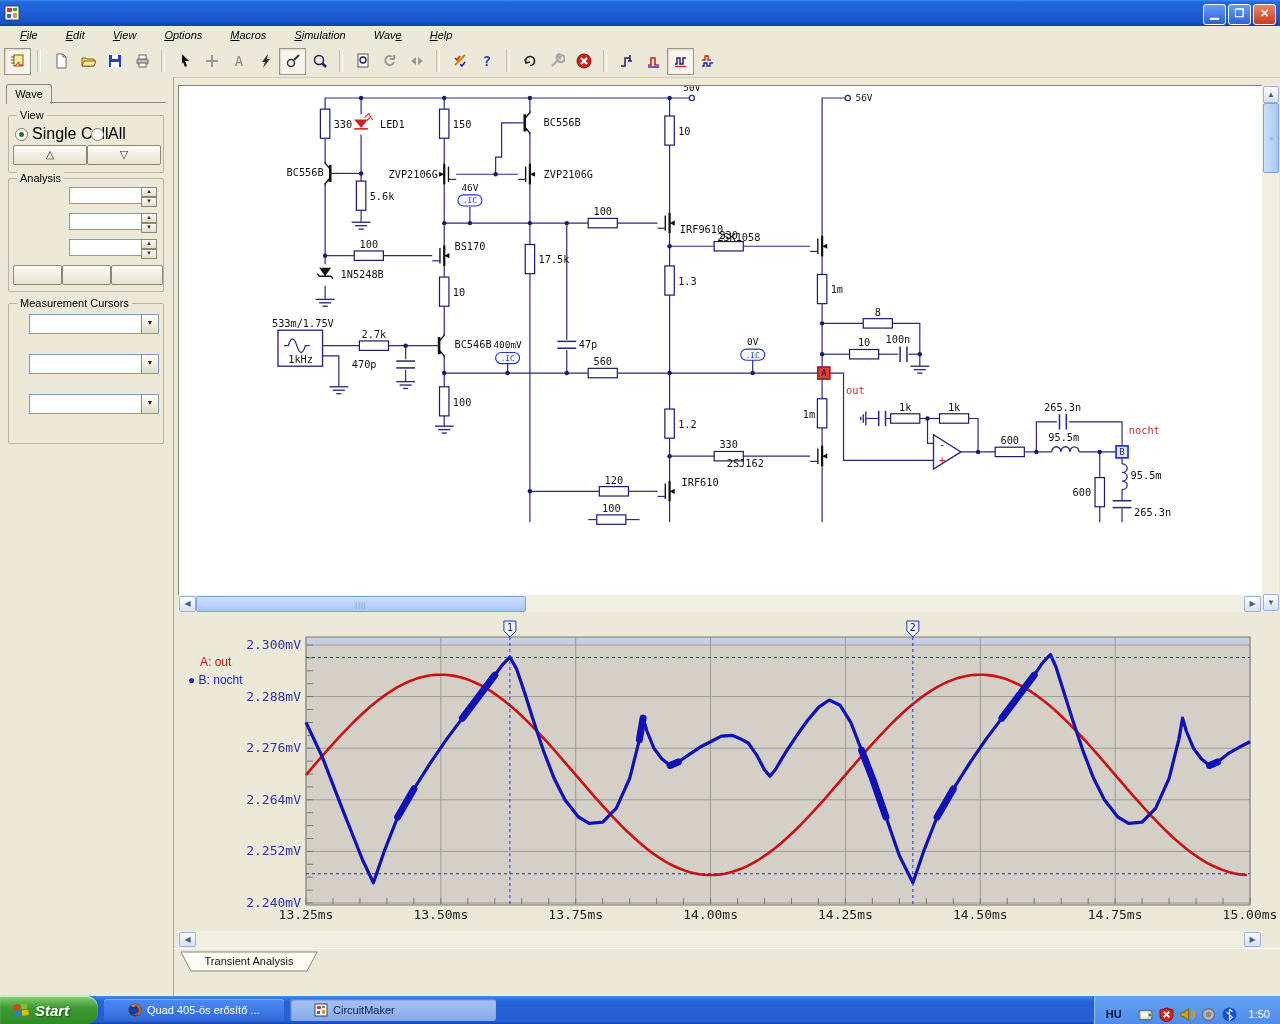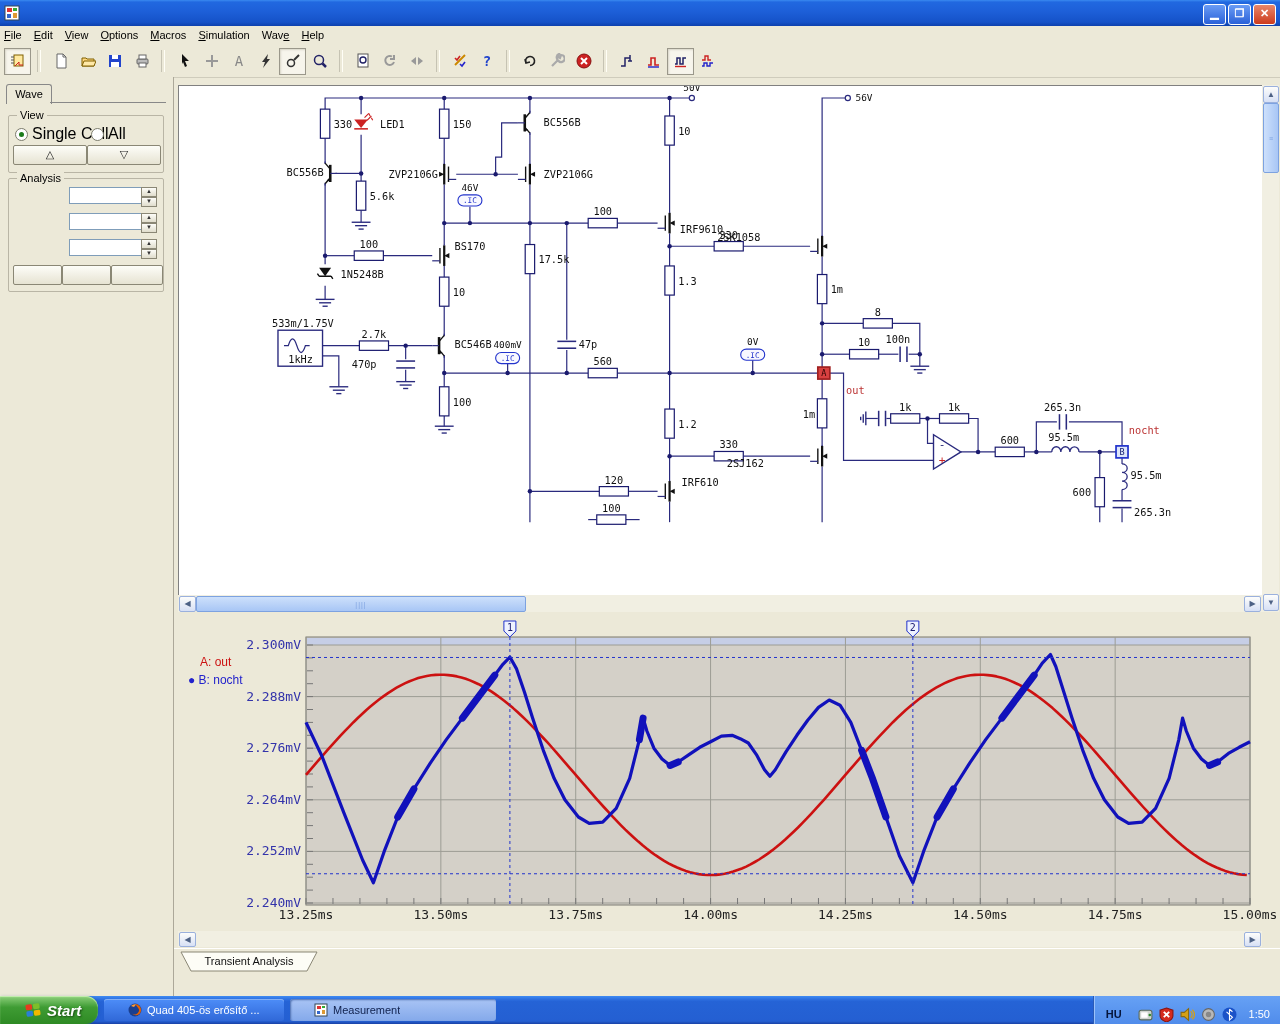--- a/index.html
+++ b/index.html
@@ -11,21 +11,21 @@
     display:flex;align-items:center;color:#fff;font-weight:bold;font-size:13px;}
   #titlebar .ticon{width:16px;height:16px;margin:0 5px 0 4px;}
   .winbtns{position:absolute;right:4px;top:4px;display:flex;gap:2px;}
   .winbtn{width:21px;height:19px;border:1px solid #fff;border-radius:3px;color:#fff;
     font-size:11px;line-height:17px;text-align:center;
     background:linear-gradient(180deg,#6a9cf5,#2a61d8);}
   .winbtn.close{background:linear-gradient(180deg,#e8876a,#cc3b1d);}
   
   #menubar{left:0;top:26px;width:1280px;height:19px;background:#ece9d8;display:flex;
     font-size:11px;border-bottom:1px solid #d8d4c4;}
-  .menuitem{padding:3px 8px 2px 4px;color:#000;}
+  .menuitem{padding:3px 8px 2px 20px;color:#000;font-style:italic;}
   .menuitem u{text-decoration:underline;}
   
   #toolbar{left:0;top:45px;width:1280px;height:32px;background:#ece9d8;display:flex;align-items:center;
     border-bottom:1px solid #cfccbc;}
   .tbgroup{display:flex;align-items:center;padding:0 4px;}
   .tbsep{width:2px;height:22px;border-left:1px solid #c6c3b3;border-right:1px solid #fffef6;margin:0 2px;}
   .tbbtn{width:25px;height:25px;display:flex;align-items:center;justify-content:center;border:1px solid transparent;}
   .tbbtn.pressed{border:1px solid #9a978a;background:#f7f5ec;box-shadow:inset 1px 1px 2px #d8d5c8;}
   
   #sidebar{left:0;top:77px;width:173px;height:919px;background:#ece9d8;border-right:1px solid #aca899;}
@@ -58,21 +58,21 @@
   .sbarrow{position:absolute;background:linear-gradient(180deg,#fdfdfb,#d7e0f5);border:1px solid #9ab0dd;border-radius:2px;
     color:#4d6185;font-size:8px;text-align:center;line-height:14px;}
   .sbthumb{position:absolute;background:linear-gradient(90deg,#cde0fb,#a8c6f5);border:1px solid #7da2e0;border-radius:2px;}
   .sbthumbh{background:linear-gradient(180deg,#cde0fb,#a8c6f5);}
   .grip{position:absolute;left:50%;top:50%;transform:translate(-50%,-50%);color:#7da2e0;font-size:7px;letter-spacing:1px;}
   
   #tabstrip{left:174px;top:948px;width:1106px;height:28px;background:#ece9d8;border-top:1px solid #fff;}
   
   #taskbar{left:0;top:996px;width:1280px;height:28px;
     background:linear-gradient(180deg,#3f8cf3 0%,#2d6fe0 12%,#2563d6 20%,#245fd2 90%,#1941a5 100%);display:flex;align-items:center;}
-  #startbtn{height:28px;width:98px;border-radius:0 12px 12px 0;display:flex;align-items:center;gap:5px;padding-left:24px;box-sizing:border-box;
+  #startbtn{height:28px;width:98px;border-radius:0 12px 12px 0;display:flex;align-items:center;gap:5px;padding-left:12px;box-sizing:border-box;
     background:linear-gradient(180deg,#8ed17c,#3f9c34 40%,#2e8a24);box-shadow:inset 0 1px 1px #c6f0b2,1px 0 3px #1434702e;
     color:#fff;font-style:italic;font-weight:bold;font-size:15px;text-shadow:1px 1px 2px #1a4d12;}
   .taskbtn{height:22px;margin-left:6px;border-radius:3px;display:flex;align-items:center;gap:5px;padding:0 24px;
     background:linear-gradient(180deg,#4d8df8,#3068d8);box-shadow:inset 0 1px 0 #85b0f5;color:#fff;font-size:11px;}
   .taskbtn.active{background:linear-gradient(180deg,#a9c4f5,#84a9ea);box-shadow:inset 1px 1px 2px #4d6fb0;color:#10214d;}
   #tray{position:absolute;right:0;top:0;height:36px;display:flex;align-items:center;gap:6px;padding:0 10px 0 12px;
     background:linear-gradient(180deg,#66a1f5,#4a86e8);border-left:1px solid #2a5bb8;box-shadow:inset 1px 0 0 #9cc2fa;}
   #tray .lang{color:#06163d;font-size:11px;font-weight:bold;margin-right:10px;}
   #tray .clock{color:#fff;font-size:11px;margin-left:6px;}
   svg text{font-family:"DejaVu Sans Mono","Liberation Mono",monospace;}
@@ -307,20 +307,42 @@
           <div>▼</div>
         </div>
       </div>
     <div id="scalingbtns">
         <div class="xpbtn abs" style="left:4px;top:86px;width:47px;height:18px;line-height:17px;"></div>
         <div class="xpbtn abs" style="left:53px;top:86px;width:47px;height:18px;line-height:17px;"></div>
         <div class="xpbtn abs" style="left:102px;top:86px;width:50px;height:18px;line-height:17px;"></div>
       </div>
   </div>
 
+  <div class="gbox abs" style="left:8px;top:226px;width:154px;height:139px;">
+    <span class="gleg">Measurement Cursors</span>
+    <div id="cursorrows">
+        <div class="abs" style="left:8px;top:12px;font-size:11px;"></div>
+    <div class="ddl abs" style="left:20px;top:10px;width:128px;height:18px;">
+      <span class="txt"></span>
+      <span class="arr">▼</span>
+        </div>
+    <div class="reading abs" style="left:22px;top:34px;"></div>
+        <div class="abs" style="left:8px;top:52px;font-size:11px;"></div>
+    <div class="ddl abs" style="left:20px;top:50px;width:128px;height:18px;">
+      <span class="txt"></span>
+      <span class="arr">▼</span>
+        </div>
+    <div class="reading abs" style="left:22px;top:74px;"></div>
+        <div class="ddl abs" style="left:20px;top:90px;width:128px;height:18px;">
+    <span class="txt"></span>
+    <span class="arr">▼</span>
+        </div>
+  <div class="reading abs" style="left:22px;top:114px;"></div>
+      </div>
+  </div>
 </div>
 
 <div id="schemwrap" class="abs">
   <svg id="schem" width="1084" height="509" viewBox="178 85 1084 594">
       <rect x="178" y="85" width="1084" height="594" fill="#ffffff"></rect>
       <path d="M258,112 L258,99 L683,99" stroke="#2a2a7e" stroke-width="1.4" fill="none"></path>
       <path d="M258,146 L258,176" stroke="#2a2a7e" stroke-width="1.4" fill="none"></path>
       <path d="M258,198 L258,293" stroke="#2a2a7e" stroke-width="1.4" fill="none"></path>
       <path d="M258,318 L258,334" stroke="#2a2a7e" stroke-width="1.4" fill="none"></path>
       <path d="M300,99 L300,118" stroke="#2a2a7e" stroke-width="1.4" fill="none"></path>
@@ -902,21 +924,21 @@
         <span style="overflow:hidden;white-space:nowrap;">Quad 405-ös erősítő ...</span>
       </div>
       <div class="taskbtn active" style="width: 158px;">
         <svg width="14" height="14" viewBox="0 0 14 14">
           <rect x="1" y="1" width="12" height="12" fill="#fff" stroke="#345"></rect>
           <rect x="3" y="3" width="4" height="3" fill="#d33"></rect>
           <rect x="8" y="3" width="3" height="2" fill="#3a3"></rect>
           <rect x="3" y="8" width="3" height="3" fill="#36c"></rect>
           <rect x="8" y="7" width="3" height="4" fill="#d93"></rect>
         </svg>
-        <span style="overflow:hidden;white-space:nowrap;">Measurement</span>
+        <span style="overflow:hidden;white-space:nowrap;">CircuitMaker</span>
       </div>
     </div>
   <div id="tray">
       <span class="lang">HU</span>
       <svg width="15" height="15" viewBox="0 0 14 14">
         <rect x="1" y="3" width="12" height="9" rx="2" fill="#cfd4cf" stroke="#5a6a5a"></rect>
         <rect x="3" y="5" width="6" height="5" fill="#fff"></rect>
         <circle cx="11" cy="7.5" r="1.2" fill="#2a8a2a"></circle>
       </svg>
       <svg width="15" height="15" viewBox="0 0 14 14">

